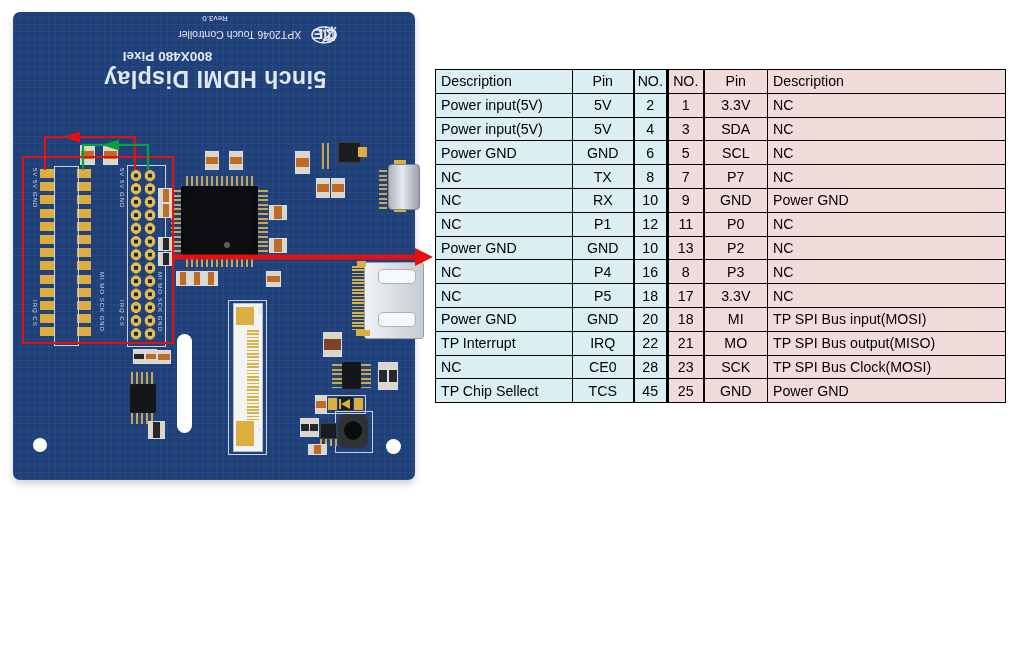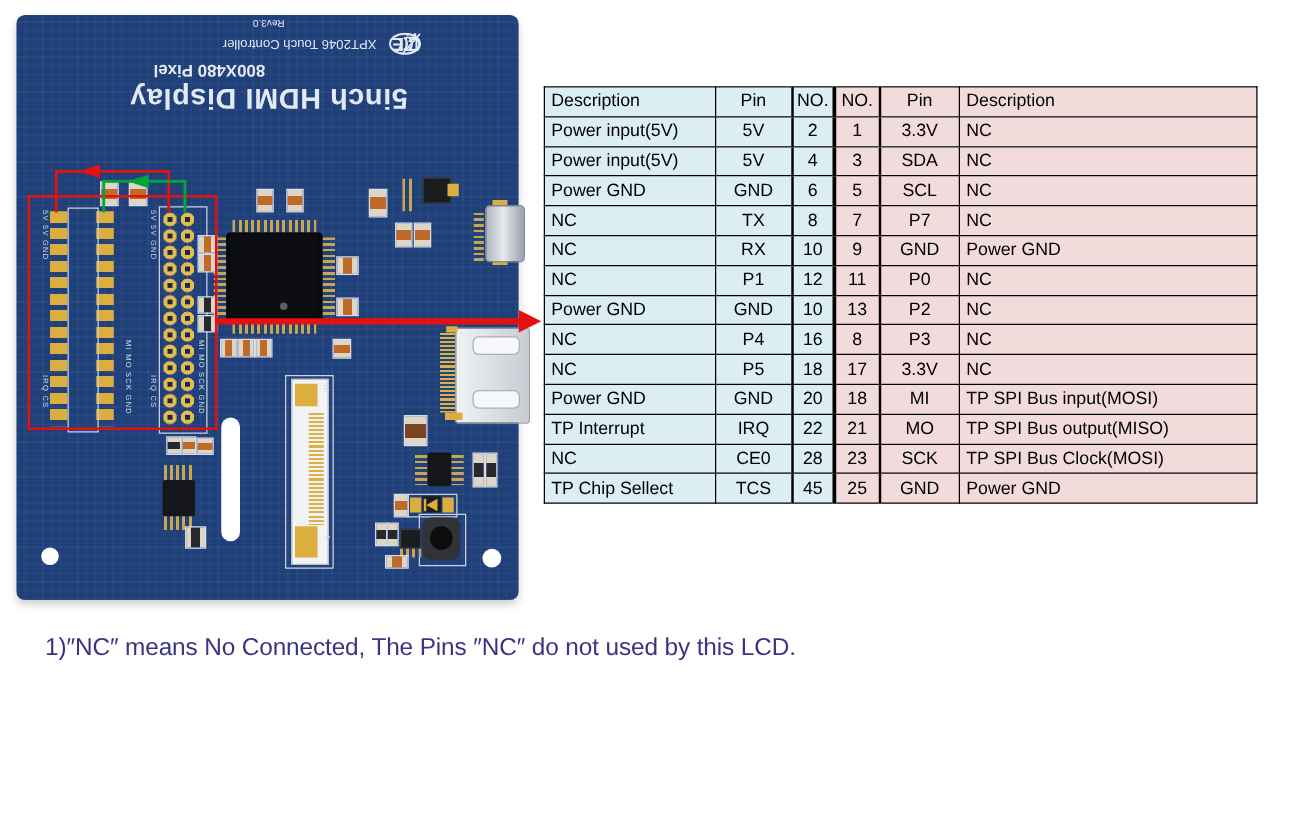--- a/index.html
+++ b/index.html
@@ -343,16 +343,15 @@
           <td class="c-blue">TCS</td>
           <td class="c-blue">45</td>
           <td class="c-pink">25</td>
           <td class="c-pink">GND</td>
           <td class="c-pink">Power GND</td>
         </tr>
       </tbody>
   </table>
 
   <div class="notes">
-    <div>1)″NC″ means No Connected, The Pins ″NC″ do not used by this LCD.</div>
   </div>
 
 </div>
 
 </body></html>

